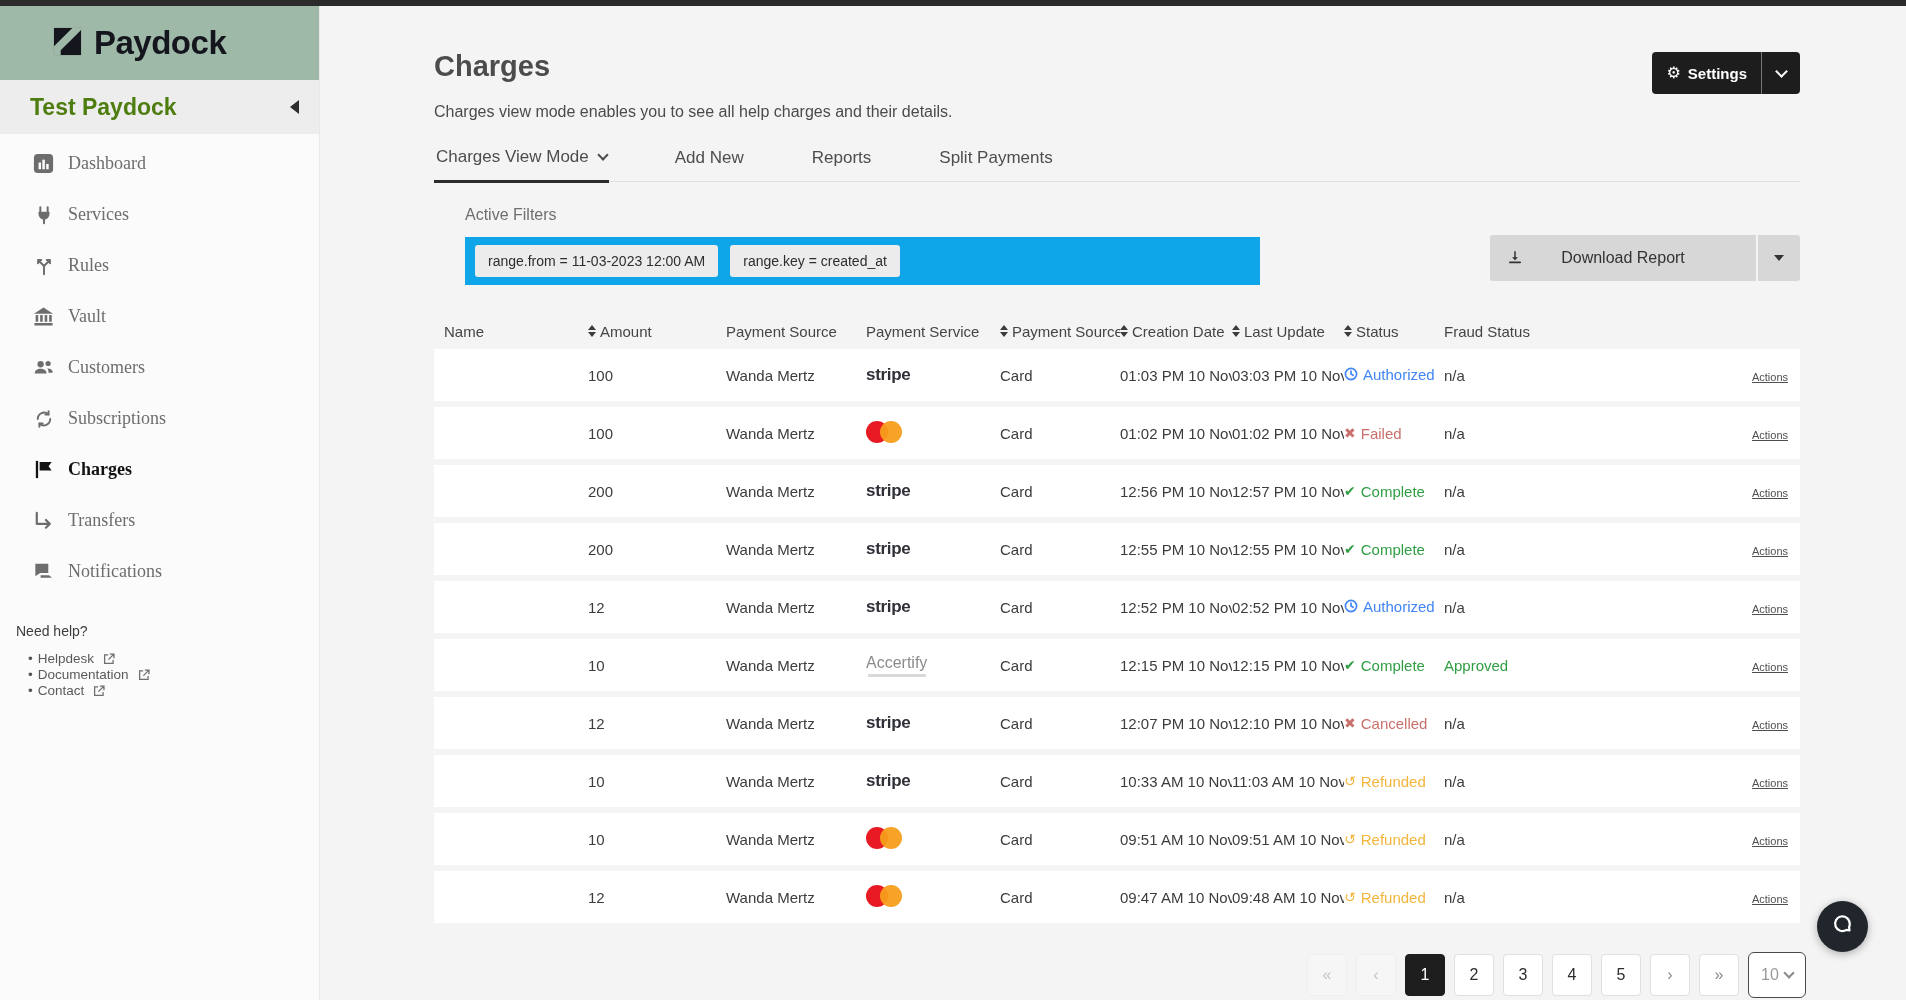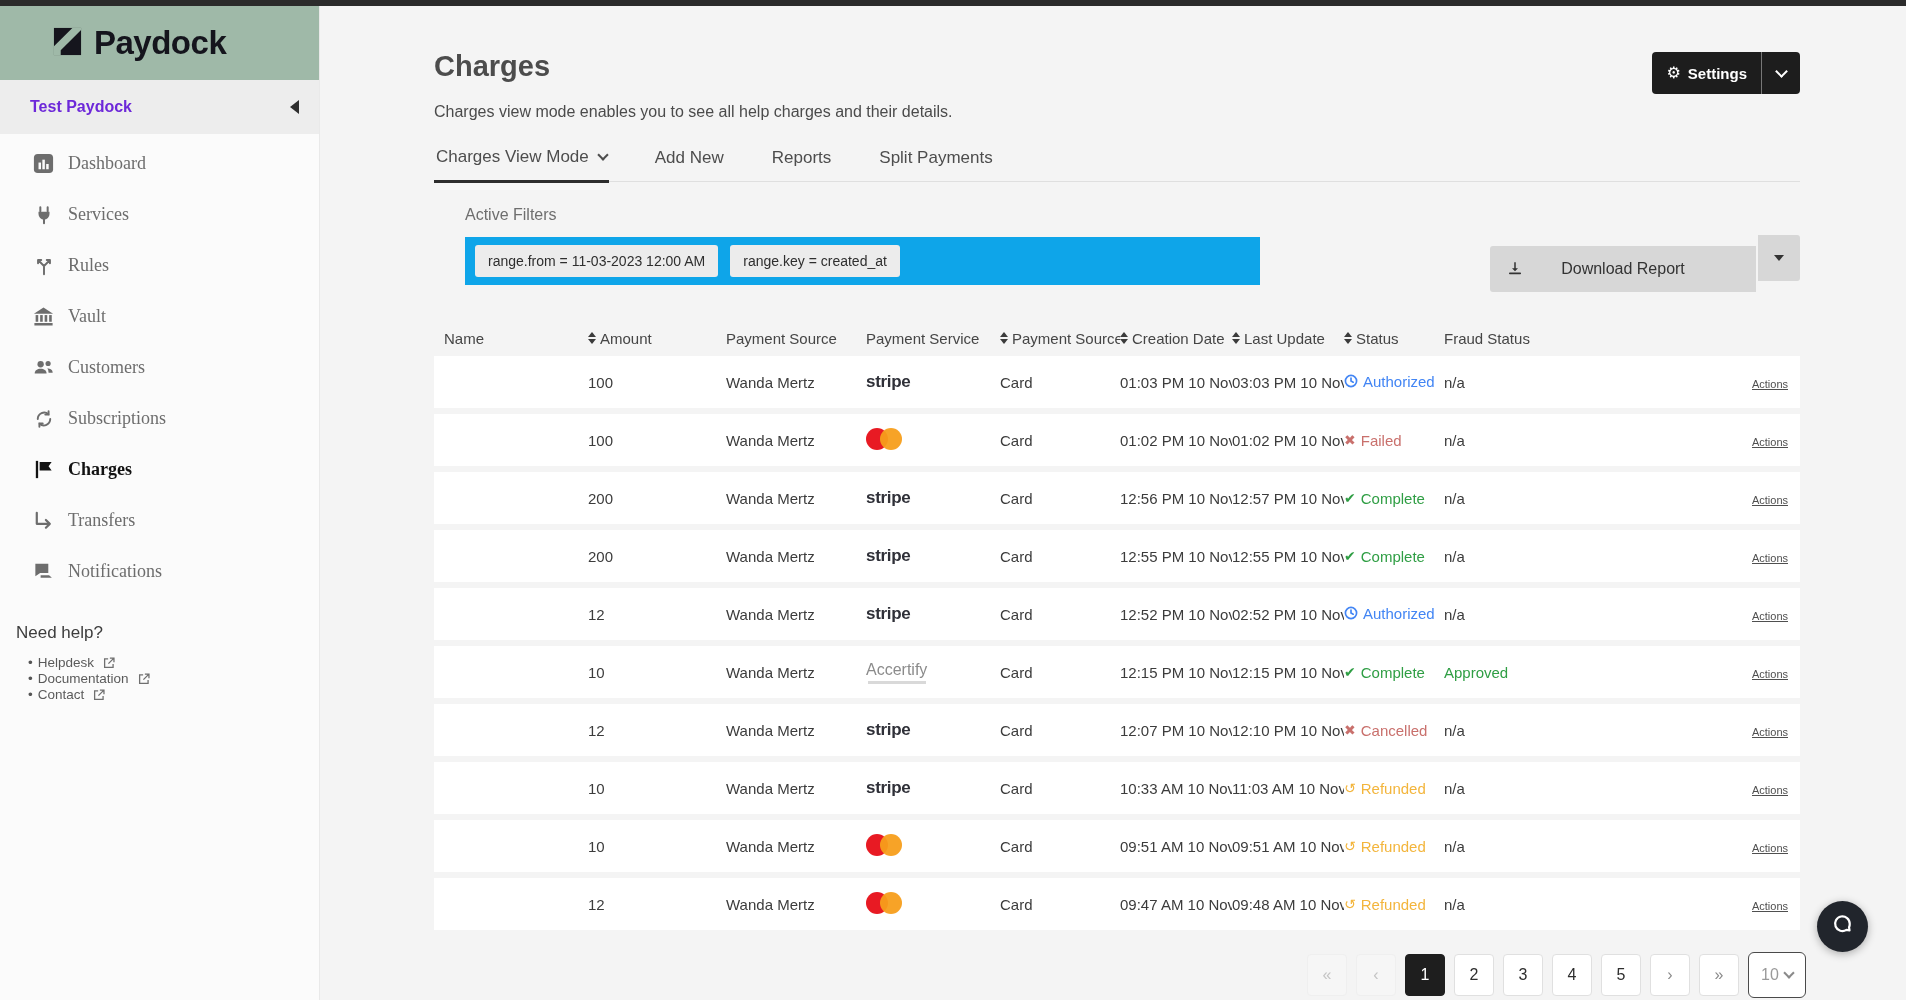--- a/index.html
+++ b/index.html
@@ -8,71 +8,71 @@
 
   .topbar { position:absolute; left:0; top:0; width:1906px; height:6px; background:#2b2b2b; }
 
   
   .sidebar { position:absolute; left:0; top:6px; width:320px; height:994px;
     background:#fbfbfb; border-right:1px solid #e9e9e9; }
   .brand { height:74px; background:#9fb9a8; display:flex; align-items:center; padding-left:52px; gap:11px; }
   .brand-text { font-size:33px; font-weight:bold; color:#15151d; letter-spacing:-0.5px;text-align:right; }
   .org-row { height:54px; background:#ededed; display:flex; align-items:center;
     padding:0 20px 0 30px; cursor:pointer; }
-  .org-label { font-size:16px; font-weight:bold; color:#6d28d9; flex:1; }
+  .org-label { font-size:23px; font-weight:bold; color:#4d7c0f; flex:1; }
   .collapse-arrow { width:0; height:0; border-top:7px solid transparent; border-bottom:7px solid transparent;
     border-right:9px solid #2e2e2e; }
   .nav { padding-top:4px;font-family:Liberation Serif, serif; }
   .nav-item { height:51px; display:flex; align-items:center; padding-left:32px; gap:13px;
     color:#6d6d6d; font-size:18px; cursor:pointer; }
   .nav-item.active { color:#121212; font-weight:bold; }
   .nav-icon { width:23px; height:23px; display:inline-flex; align-items:center; justify-content:center; }
   .help { margin-top:26px; padding-left:16px; }
-  .help-title { font-size:17px; color:#3d3d3d; }
+  .help-title { font-size:14px; color:#3d3d3d; }
   .help-links { margin-top:12px; padding-left:12px; list-style:none; }
   .help-link { font-size:13.5px; color:#5a5a5a; line-height:16px; display:flex; align-items:center; gap:8px; cursor:pointer; }
   .help-link .bullet { color:#555; margin-right:-3px; }
   .ext-icon { color:#6f6f6f; display:inline-flex; }
 
   
   .main { position:absolute; left:320px; top:6px; width:1586px; height:994px; padding:0 106px 0 114px; }
   .page-title { margin-top:44px; font-size:29px; font-weight:bold; color:#4c4c4c; }
   .page-subtitle { margin-top:20px; font-size:16px; color:#4b4b4b; }
 
   .settings-btn { position:absolute; top:46px; right:106px; height:42px; background:#1d1d1d; color:#fff;
     border-radius:4px; display:flex; align-items:center; cursor:pointer; }
   .settings-main { display:flex; align-items:center; gap:7px; padding:0 14px; font-size:15px; font-weight:bold; }
   .gear-glyph { font-size:16px; line-height:1; }
   .settings-divider { width:1px; height:42px; background:#ffffff66; }
   .settings-caret { width:38px; display:flex; justify-content:center; }
   .chev { width:9px; height:9px; border-right:2.4px solid #fff; border-bottom:2.4px solid #fff;
     transform:rotate(45deg); margin-top:-4px; }
 
-  .tabs { margin-top:26px; display:flex; gap:44px; border-bottom:1px solid #dfdfdf; }
+  .tabs { margin-top:26px; display:flex; gap:64px; border-bottom:1px solid #dfdfdf; }
   .tab { font-size:17px; color:#4d4d4d; padding:0 2px 13px; cursor:pointer; display:flex; align-items:center; gap:10px; }
   .tab.active { border-bottom:3px solid #2c2c2c; margin-bottom:-2px; }
   .tab-chev { width:8px; height:8px; border-right:2px solid #4d4d4d; border-bottom:2px solid #4d4d4d;
     transform:rotate(45deg); margin-top:-4px; }
 
   .filter-row { margin-top:24px; display:flex; align-items:flex-start; }
   .filter-label { font-size:16px; color:#6e6e6e; margin-bottom:13px; }
   .select-wrap { width:203px; background:#fff; padding:7px 8px; }
   .filter-select { height:36px; background:#f5f5f5; border-radius:3px; display:flex; align-items:center;
     padding:0 12px; font-size:14.5px; color:#2e2e2e; cursor:pointer; }
   .filter-select .caret-dn { margin-left:auto; }
   .caret-dn { width:0; height:0; border-left:5px solid transparent; border-right:5px solid transparent;
     border-top:6px solid #333; }
   .active-filters-group { margin-left:31px; }
   .active-filters-box { width:795px; height:48px; background:#0ea5e9; display:flex; align-items:center;
     gap:12px; padding:0 10px; }
   .chip { background:#ececec; border-radius:3px; height:32px; display:flex; align-items:center;
     padding:0 13px; font-size:14px; color:#2e2e2e; cursor:pointer; }
   .download-group { margin-left:auto; margin-top:29px; display:flex; gap:2px; }
   .download-main { width:266px; height:46px; background:#d7d7d7; border-radius:3px 0 0 3px; display:flex;
-    align-items:center; justify-content:center; gap:10px; font-size:16px; color:#333; cursor:pointer; position:relative;margin-top:11px; }
+    align-items:center; justify-content:center; gap:10px; font-size:16px; color:#333; cursor:pointer; position:relative; }
   .download-main .dl-icon { position:absolute; left:16px; top:14px; color:#333; }
   .download-caret { width:42px; height:46px; background:#d7d7d7; border-radius:0 3px 3px 0;
     display:flex; align-items:center; justify-content:center; cursor:pointer; }
 
   
   .table { margin-top:28px; }
   .thead, .trow { display:grid;
     grid-template-columns:144px 138px 140px 134px 120px 112px 112px 100px 150px 1fr;
     align-items:center; padding:0 12px 0 10px; }
   .thead { height:36px; font-size:15px; color:#454545; }

